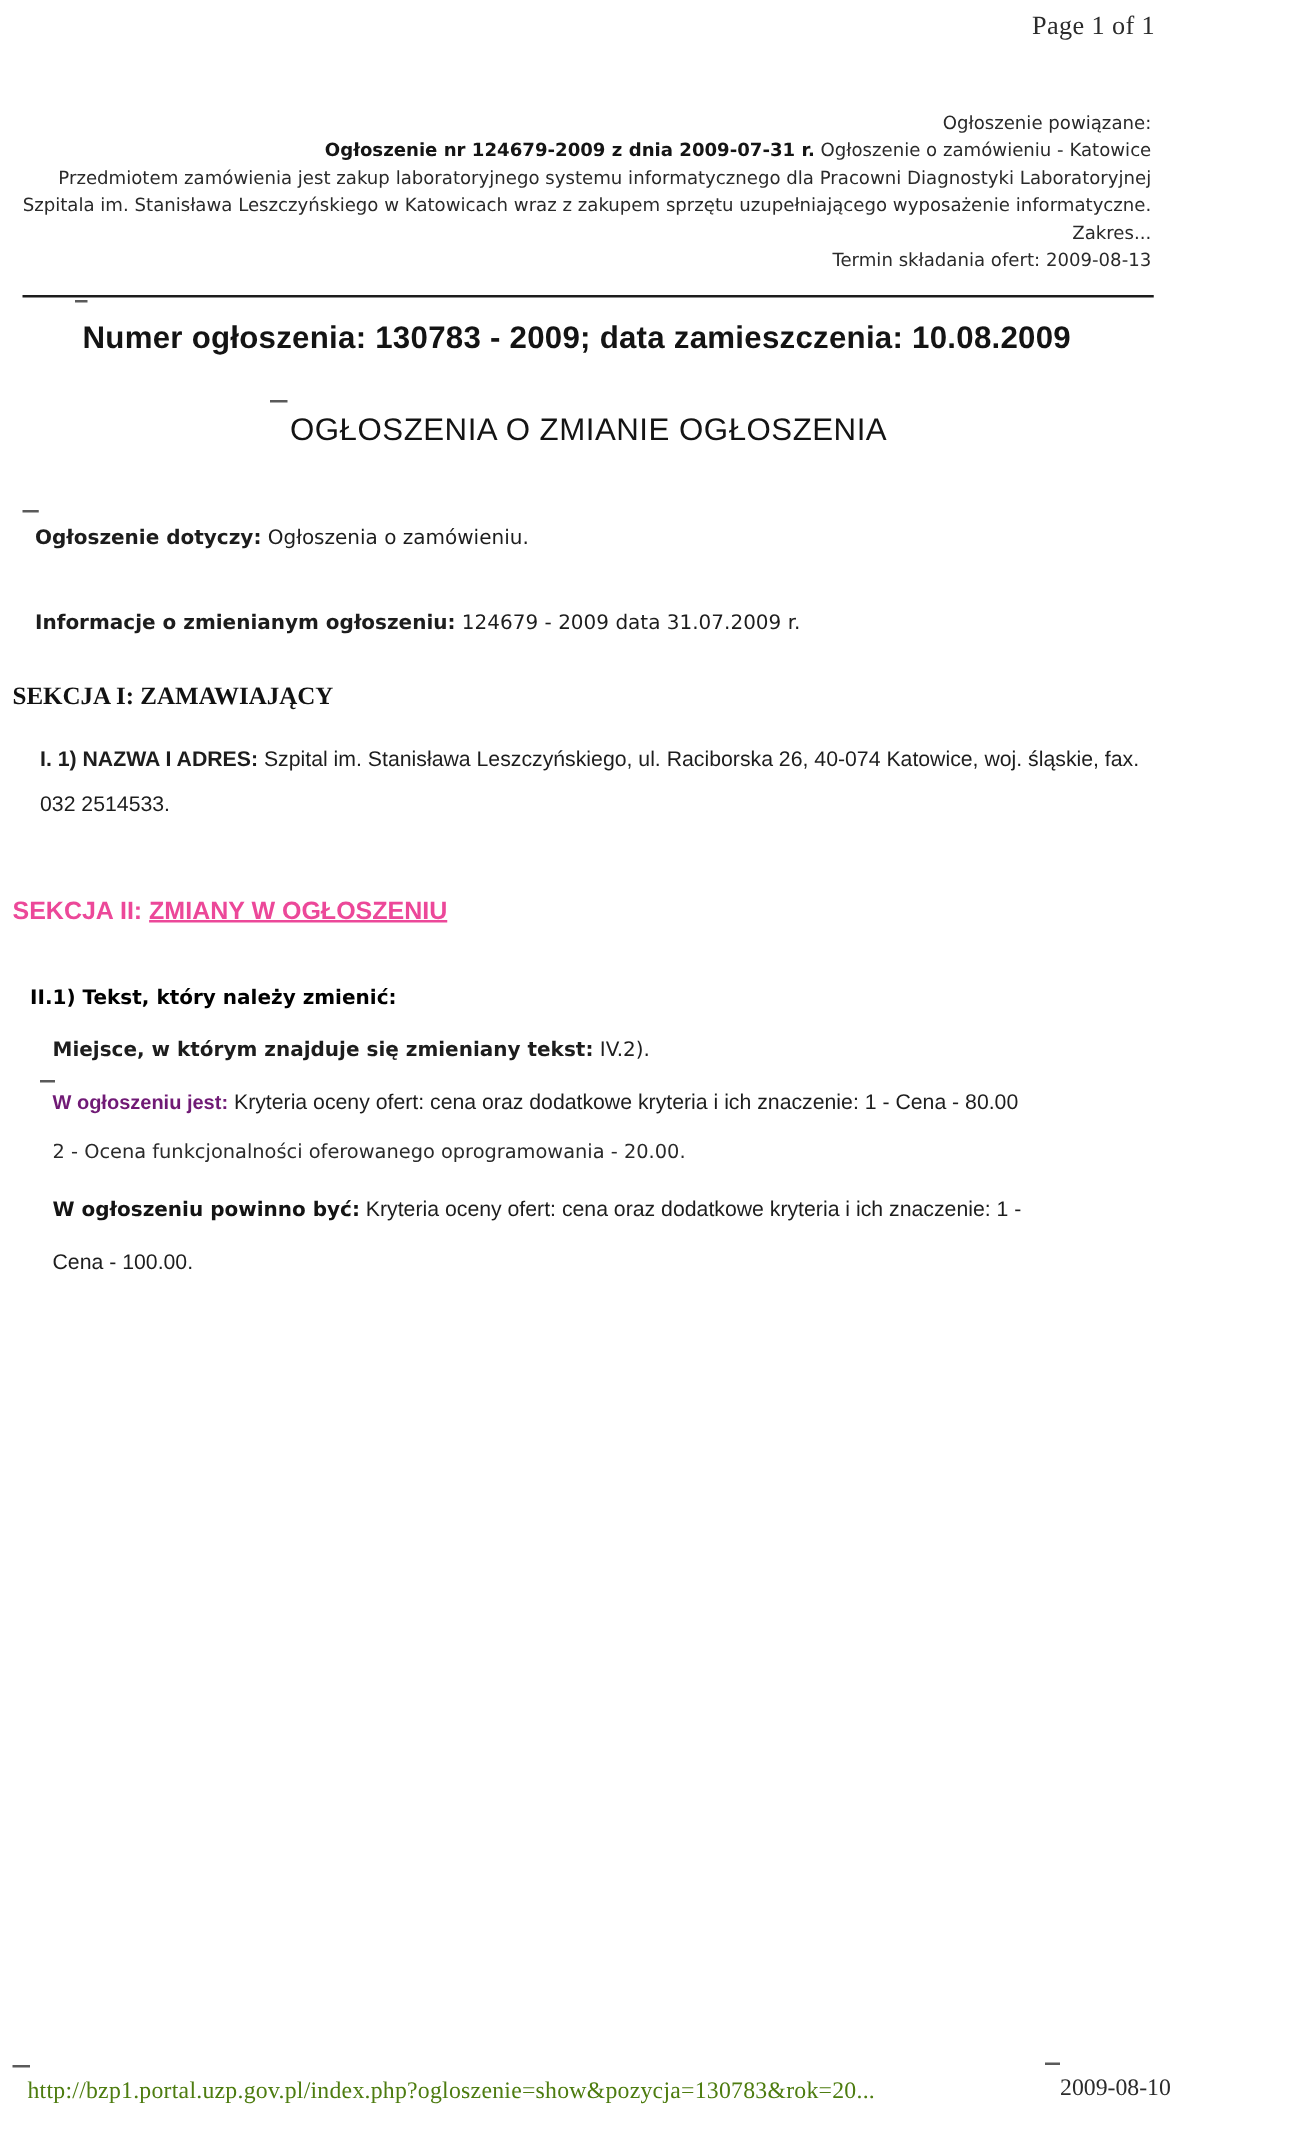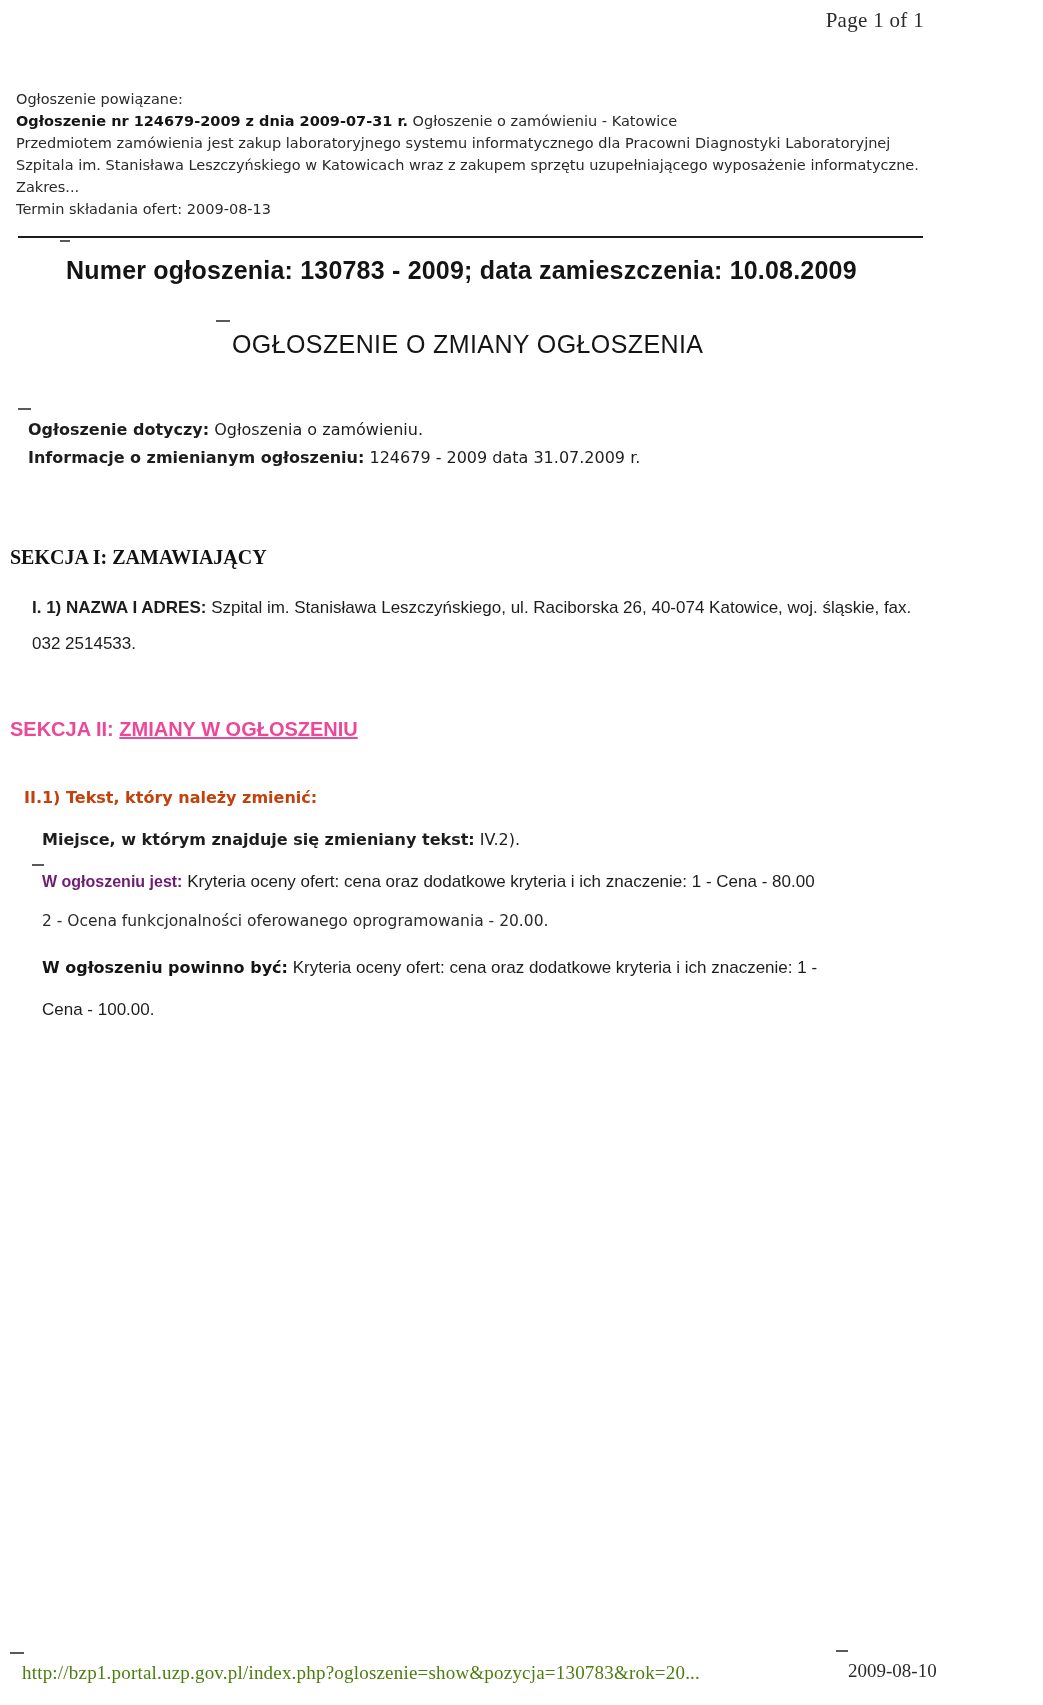--- a/index.html
+++ b/index.html
@@ -37,21 +37,21 @@
   .related {
     position: absolute;
     left: 16px;
     top: 88px;
     width: 905px;
     font-family: "DejaVu Sans", sans-serif;
     font-size: 14.5px;
     line-height: 1.52;
     color: #2a2a2a;
   }
-  .related .r-line { display: block; white-space: normal; }
+  .related .r-line { display: block; white-space: normal; text-align: right; }
   .related b { font-weight: bold; color: #151515; }
 
   .rule {
     position: absolute;
     left: 18px;
     top: 236px;
     width: 905px;
     height: 0;
     border-top: 2px solid #1c1c1c;
   }
@@ -83,21 +83,21 @@
     top: 420px;
     font-family: "DejaVu Sans", sans-serif;
     font-size: 16px;
     color: #1d1d1d;
   }
   .dotyczy b { font-weight: bold; }
 
   .informacje {
     position: absolute;
     left: 28px;
-    top: 448px;
+    top: 488px;
     font-family: "DejaVu Sans", sans-serif;
     font-size: 16px;
     color: #1d1d1d;
   }
   .informacje b { font-weight: bold; }
 
   .sekcja1 {
     position: absolute;
     left: 10px;
     top: 546px;
@@ -130,21 +130,21 @@
   }
   .sekcja2 .underlined { text-decoration: underline; }
 
   .tekst-zmienic {
     position: absolute;
     left: 24px;
     top: 788px;
     font-family: "DejaVu Sans", sans-serif;
     font-size: 16px;
     font-weight: bold;
-    color: #c2410c;
+    color: #000000;
   }
 
   .miejsce {
     position: absolute;
     left: 42px;
     top: 830px;
     font-family: "DejaVu Sans", sans-serif;
     font-size: 16px;
     color: #1d1d1d;
   }
@@ -238,21 +238,21 @@
     <span class="r-line">Ogłoszenie powiązane:</span>
     <span class="r-line"><b>Ogłoszenie nr 124679-2009 z dnia 2009-07-31 r.</b><span> Ogłoszenie o zamówieniu - Katowice</span></span>
     <span class="r-line">Przedmiotem zamówienia jest zakup laboratoryjnego systemu informatycznego dla Pracowni Diagnostyki Laboratoryjnej Szpitala im. Stanisława Leszczyńskiego w Katowicach wraz z zakupem sprzętu uzupełniającego wyposażenie informatyczne. Zakres...</span>
     <span class="r-line">Termin składania ofert: 2009-08-13</span>
   </div>
 
   <div class="rule"></div>
 
   <div class="numer">Numer ogłoszenia: 130783 - 2009; data zamieszczenia: 10.08.2009</div>
 
-  <div class="title-main">OGŁOSZENIE O ZMIANY OGŁOSZENIA</div>
+  <div class="title-main">OGŁOSZENIA O ZMIANIE OGŁOSZENIA</div>
 
   <div class="dotyczy"><b>Ogłoszenie dotyczy:</b><span> Ogłoszenia o zamówieniu.</span></div>
 
   <div class="informacje"><b>Informacje o zmienianym ogłoszeniu:</b><span> 124679 - 2009 data 31.07.2009 r.</span></div>
 
   <div class="sekcja1">SEKCJA I: ZAMAWIAJĄCY</div>
 
   <div class="adres"><b>I. 1) NAZWA I ADRES:</b><span> Szpital im. Stanisława Leszczyńskiego, ul. Raciborska 26, 40-074 Katowice, woj. śląskie, fax. 032 2514533.</span></div>
 
   <div class="sekcja2"><span>SEKCJA II: </span><span class="underlined">ZMIANY W OGŁOSZENIU</span></div>

